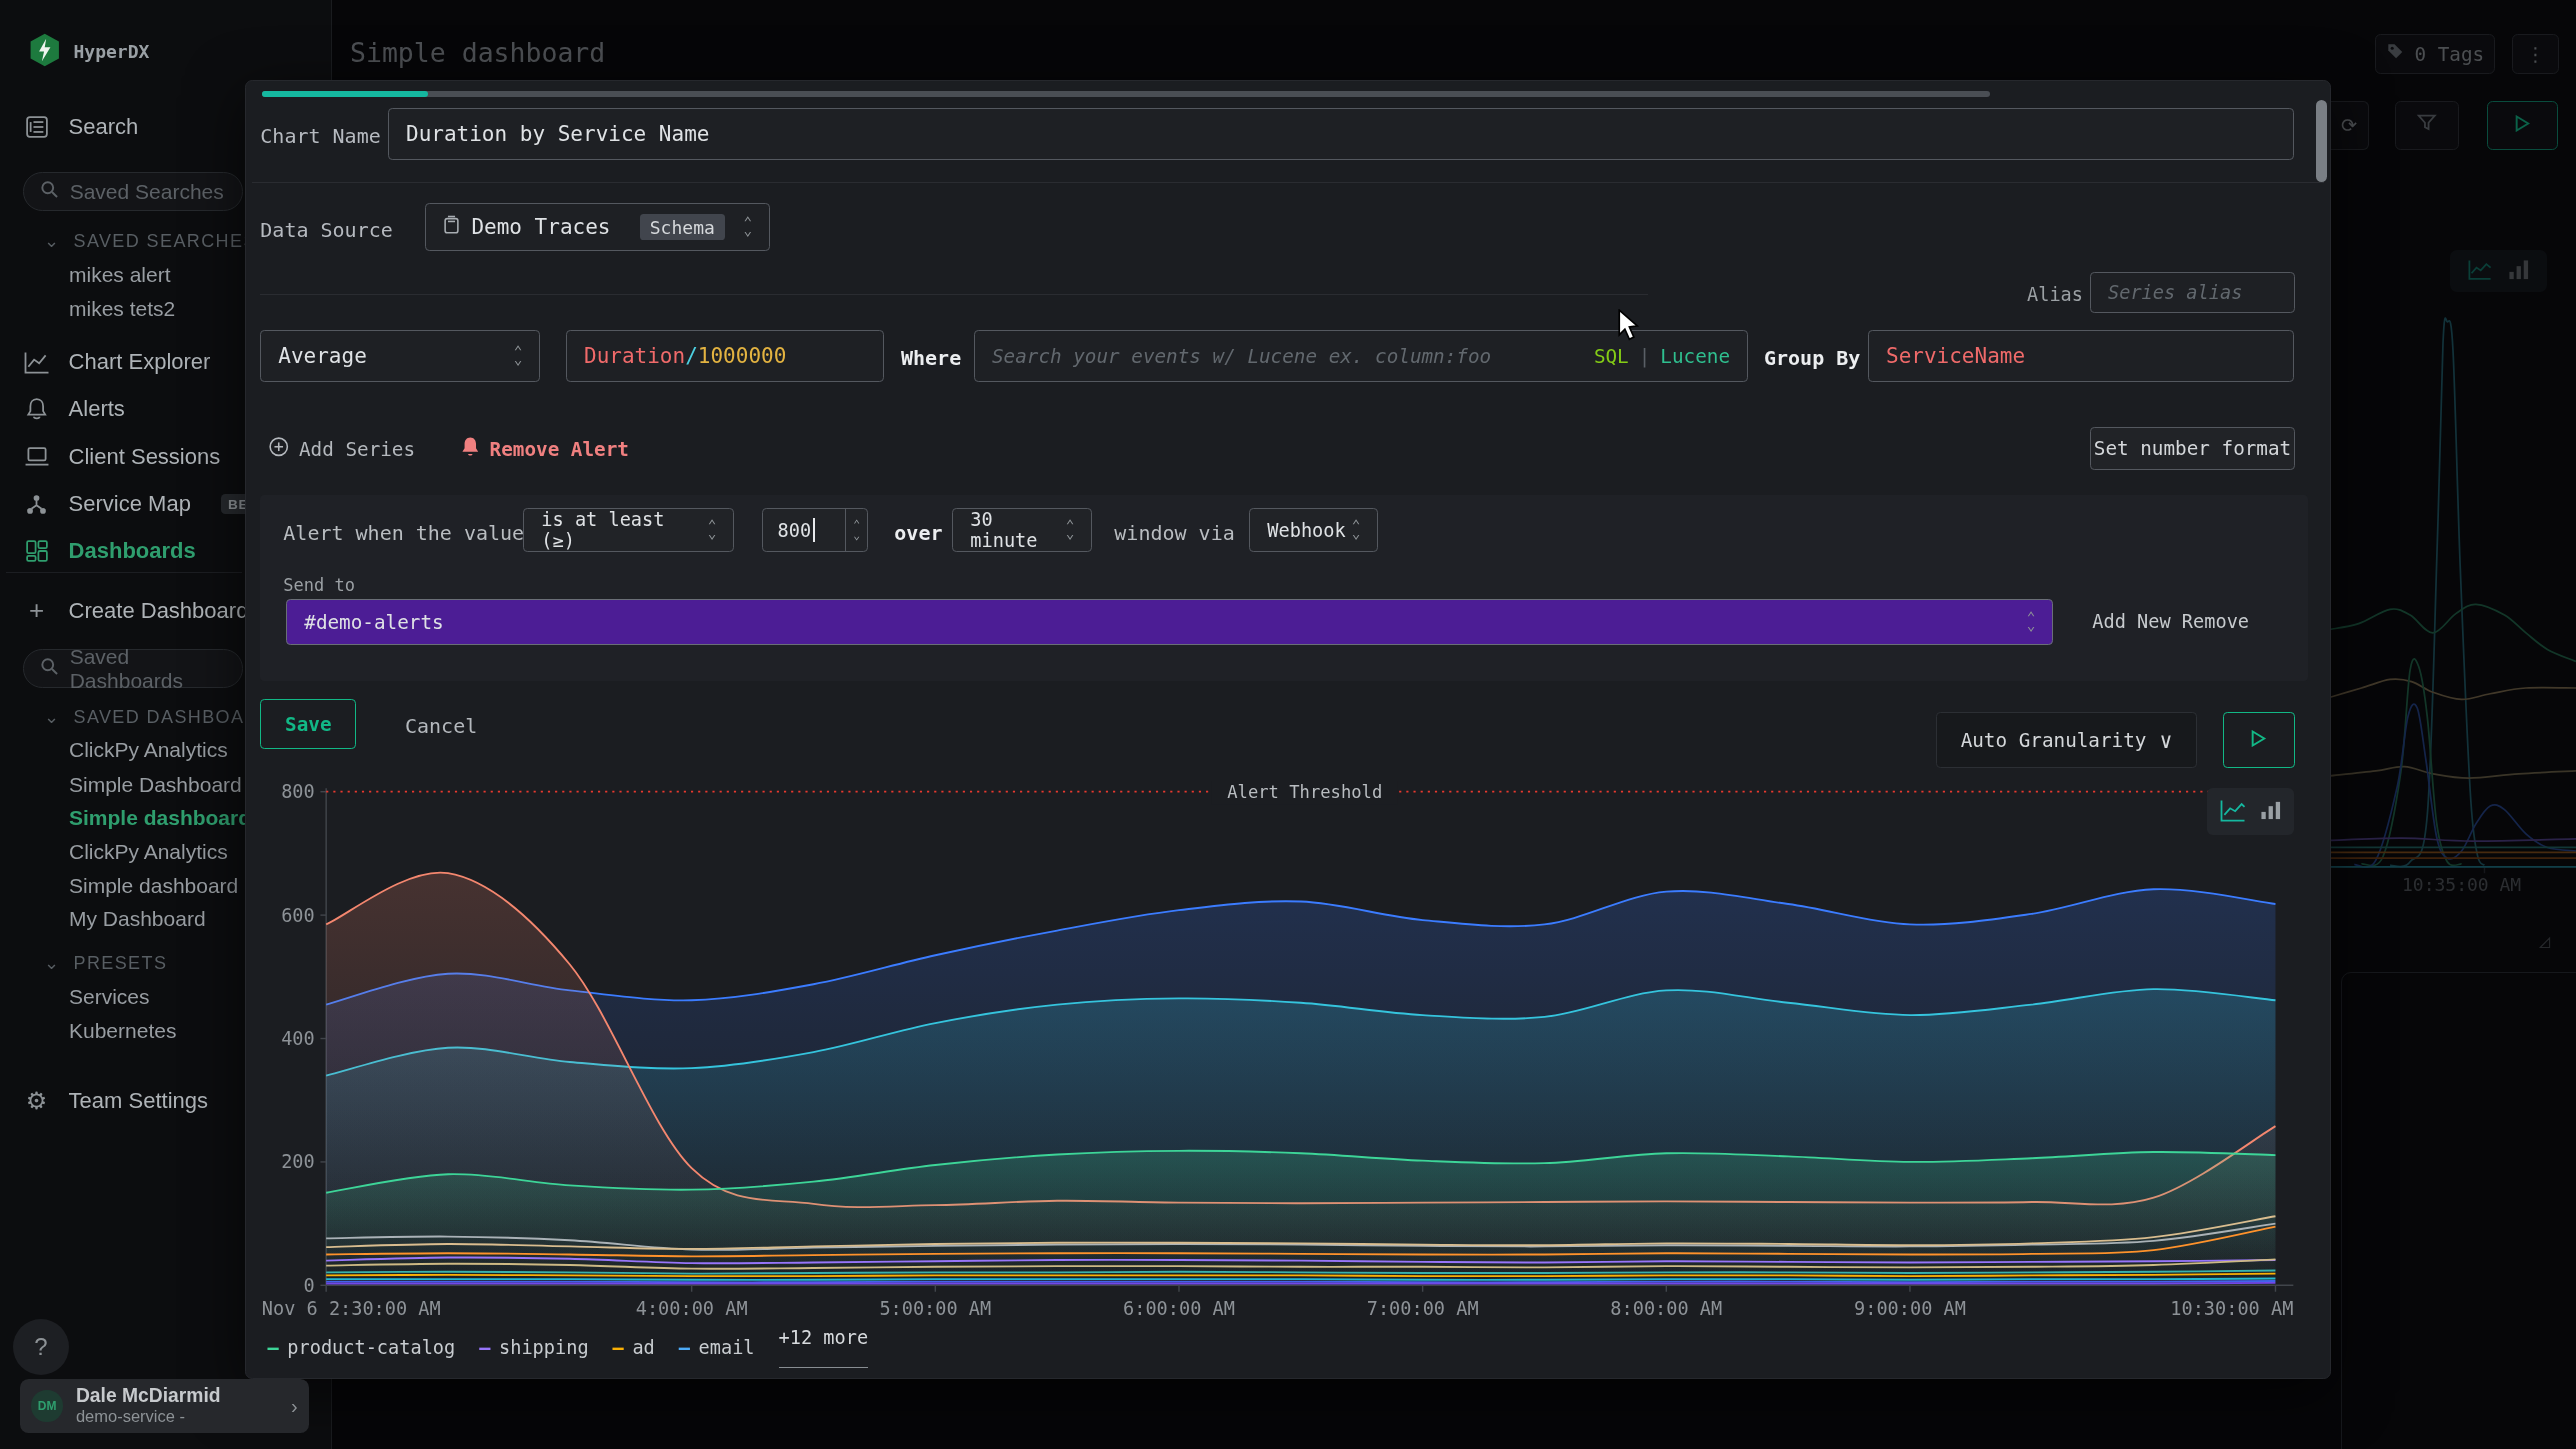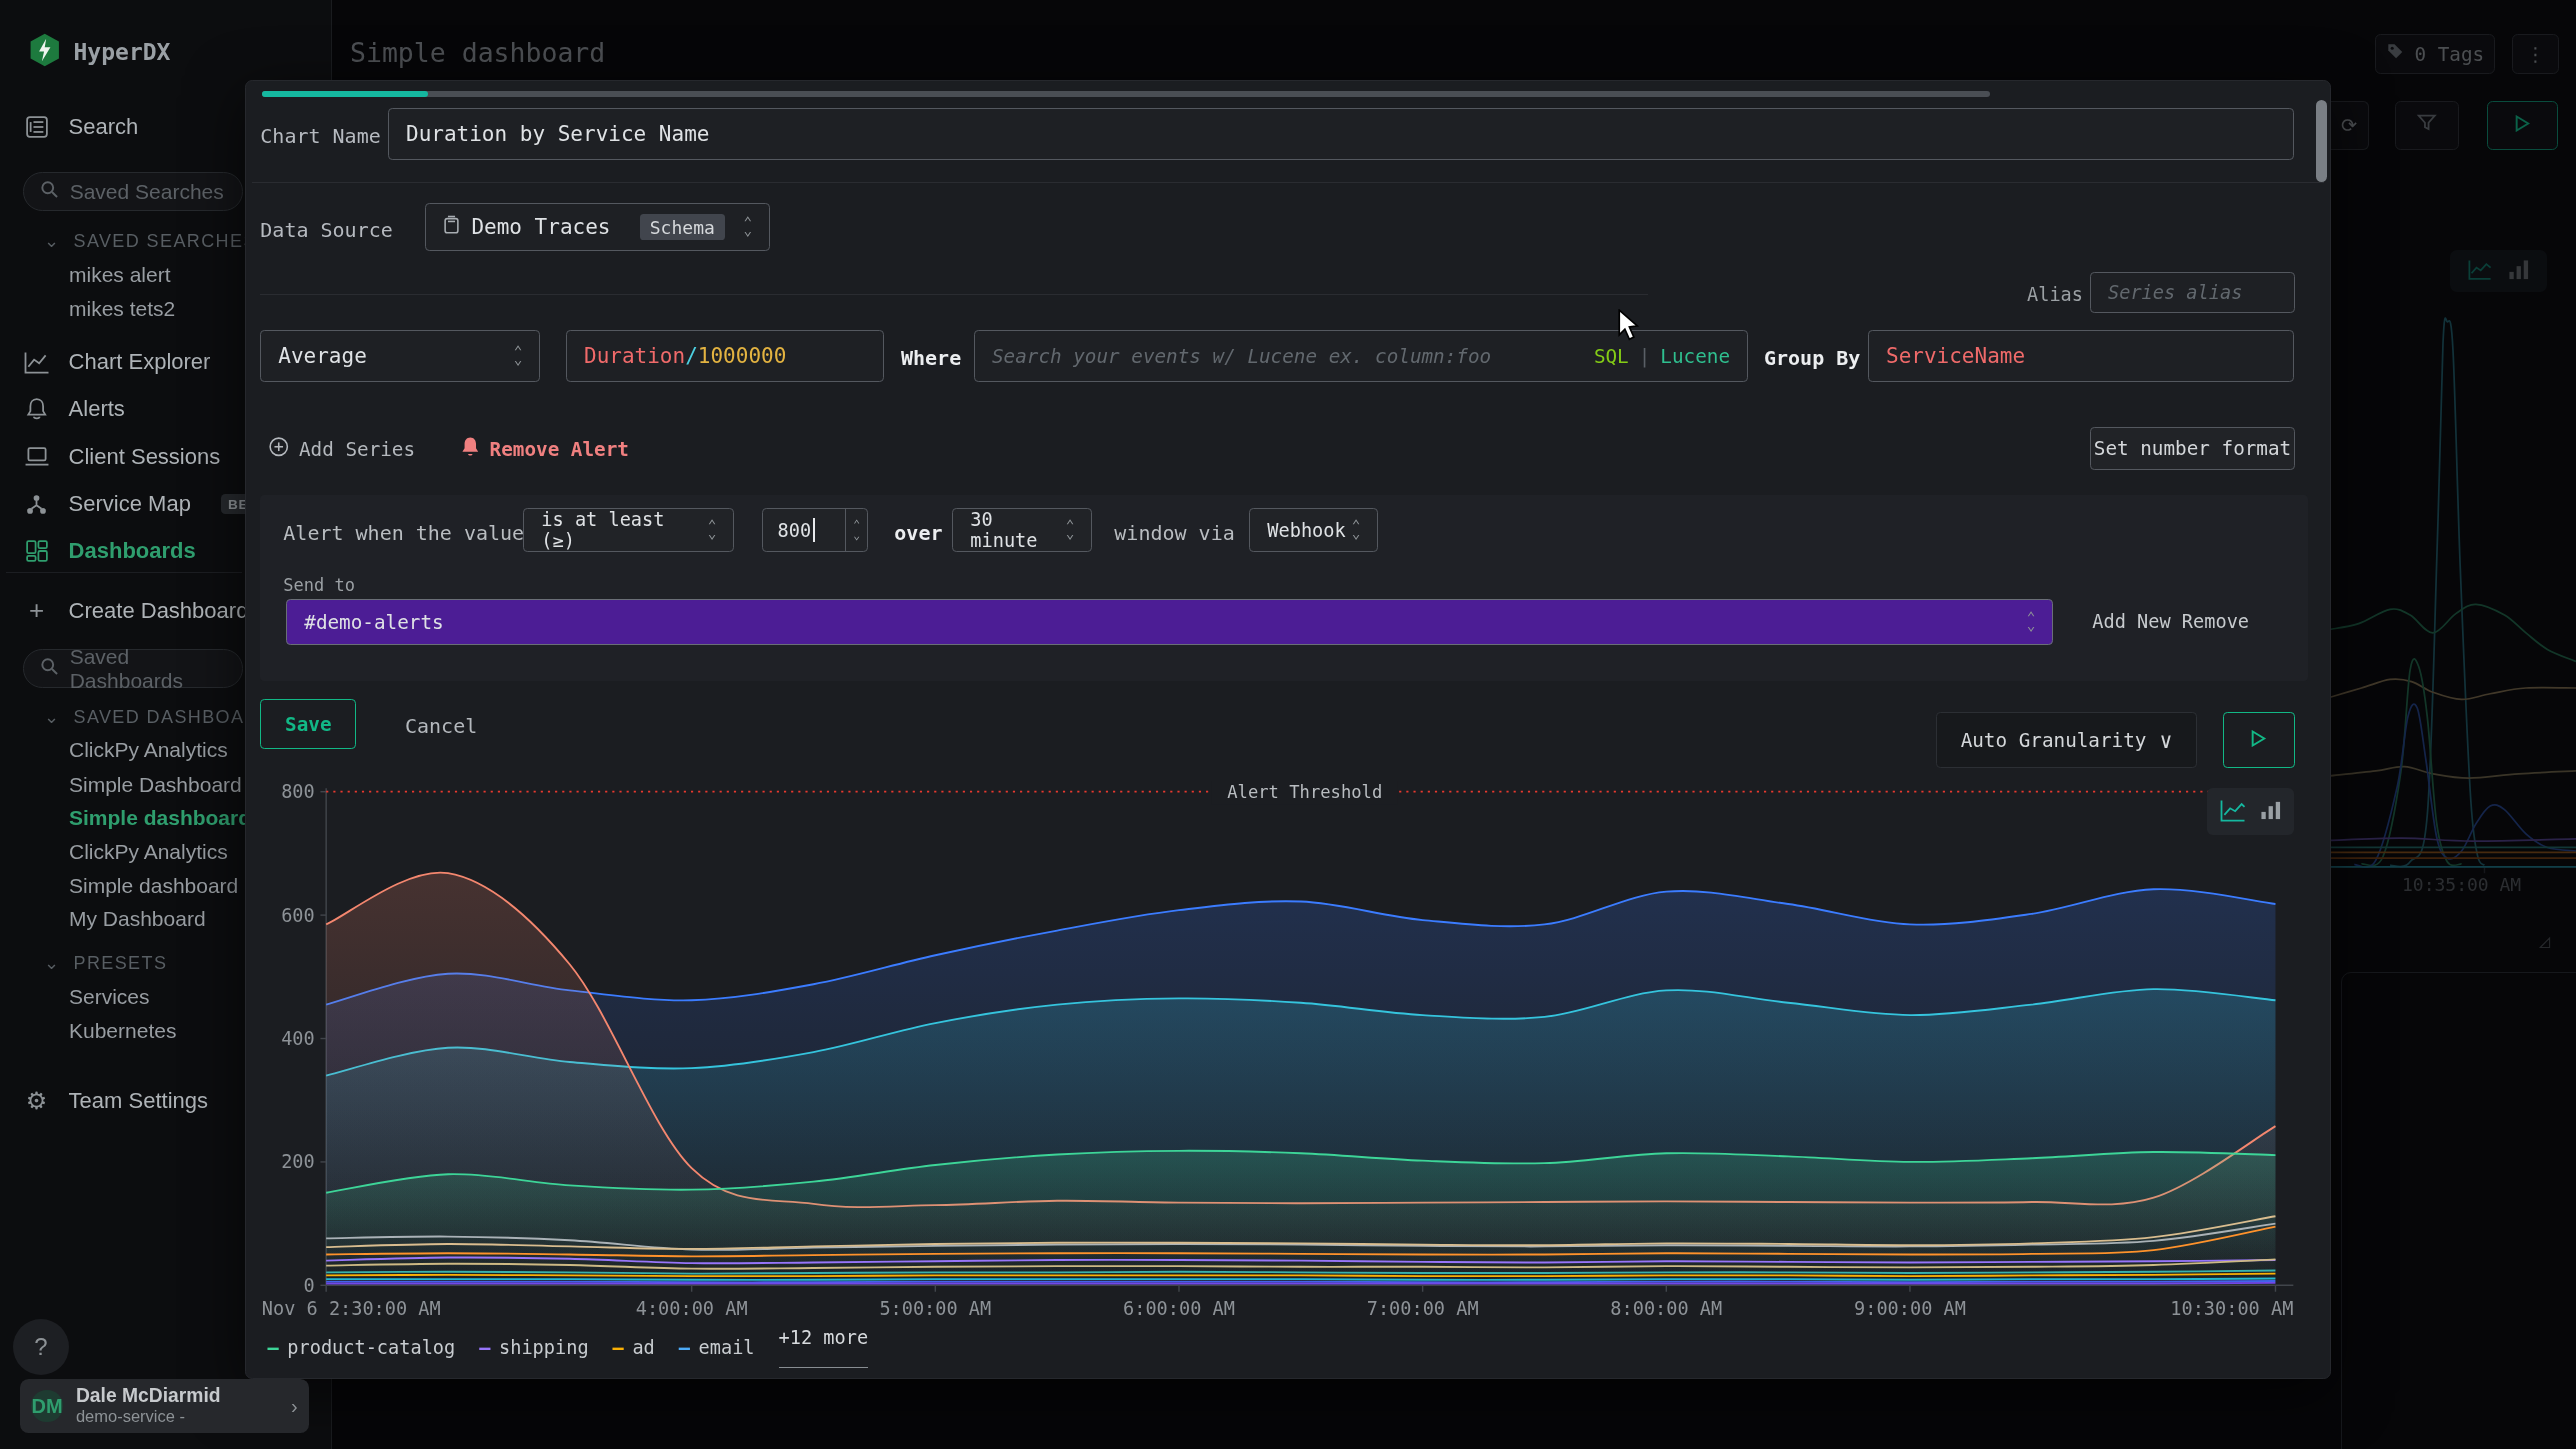--- a/index.html
+++ b/index.html
@@ -2,41 +2,41 @@
 <html style="font-size:11.4px"><head>
 <meta charset="utf-8">
 <style>
   html,body{margin:0;padding:0;background:#060708;}
   .screen{position:relative;width:2576px;height:1450px;background:#08090b;overflow:hidden;
           font-family:"DejaVu Sans Mono",monospace;color:#c8ccd0;}
   
   .sidebar{position:absolute;left:0;top:0;width:331px;height:1450px;background:#0c0d0f;
            border-right:1.4px solid #1a1c1f;z-index:6;}
   .brand{position:absolute;left:29px;top:33px;display:flex;align-items:center;gap:13px;}
-  .brand-name{font-family:"DejaVu Sans Mono",monospace;font-weight:bold;font-size:23px;color:#9aa0a5;}
+  .brand-name{font-family:"DejaVu Sans Mono",monospace;font-weight:bold;font-size:18px;color:#9aa0a5;}
   .nav-item{position:absolute;left:23px;display:flex;align-items:center;gap:18.6px;
             font-family:"Liberation Sans",sans-serif;font-size:22px;color:#aeb3b7;}
   .nav-item .ico{width:27px;display:flex;justify-content:center;}
   .pill{position:absolute;left:23px;width:220px;height:39px;border:1.4px solid #26292d;border-radius:19.3px;
         background:#131417;display:flex;align-items:center;gap:11.4px;padding:0 15.7px;box-sizing:border-box;
         font-family:"Liberation Sans",sans-serif;font-size:21px;color:#5c6166;}
   .sec-head{position:absolute;left:44px;font-family:"Liberation Sans",sans-serif;font-size:18px;
             letter-spacing:1.4px;color:#585e63;display:flex;gap:13px;align-items:center;}
   .sub-item{position:absolute;left:69px;font-family:"Liberation Sans",sans-serif;font-size:21px;color:#989da2;}
   .sub-item.active{color:#2f9e6e;font-weight:bold;}
   .beta{background:#26292d;color:#8d9296;font-size:13.6px;font-weight:bold;letter-spacing:0.7px;
         border-radius:4.3px;padding:2.9px 7.2px;margin-left:11.4px;}
   .side-divider{position:absolute;left:5.7px;width:236px;border-top:1.4px solid #1c1e22;}
   .help-btn{position:absolute;left:13px;top:1319px;width:56px;height:56px;border-radius:50%;
             background:#1d1f23;color:#8d9296;font-size:24px;display:flex;align-items:center;
             justify-content:center;font-family:"Liberation Sans",sans-serif;z-index:20;}
   .user-card{position:absolute;left:20px;top:1379px;width:289px;height:54px;background:#26282c;
              border-radius:8.6px;display:flex;align-items:center;padding:0 11.4px;box-sizing:border-box;
              gap:13px;z-index:20;font-family:"Liberation Sans",sans-serif;}
-  .avatar{width:31.5px;height:31.5px;border-radius:50%;background:#1e3b31;color:#2f9e6e;font-size:20px;
+  .avatar{width:31.5px;height:31.5px;border-radius:50%;background:#1e3b31;color:#2f9e6e;font-size:12px;
           font-weight:bold;display:flex;align-items:center;justify-content:center;}
   .user-name{font-size:19.3px;font-weight:bold;color:#c7cacd;line-height:1.1;}
   .user-sub{font-size:16.5px;color:#8d9296;line-height:1.2;}
   .user-chevron{margin-left:auto;color:#8d9296;font-size:20px;}
   
   .page-title{position:absolute;left:350px;top:37px;font-size:26.5px;color:#8f9499;z-index:1;}
   .panel-toggle{position:absolute;left:278px;top:42px;z-index:1;}
   .tbtn{position:absolute;border:1.4px solid #2c2f34;border-radius:5.7px;background:#101114;
         display:flex;align-items:center;justify-content:center;gap:10px;color:#8d9296;
         font-size:19.3px;z-index:1;box-sizing:border-box;}

